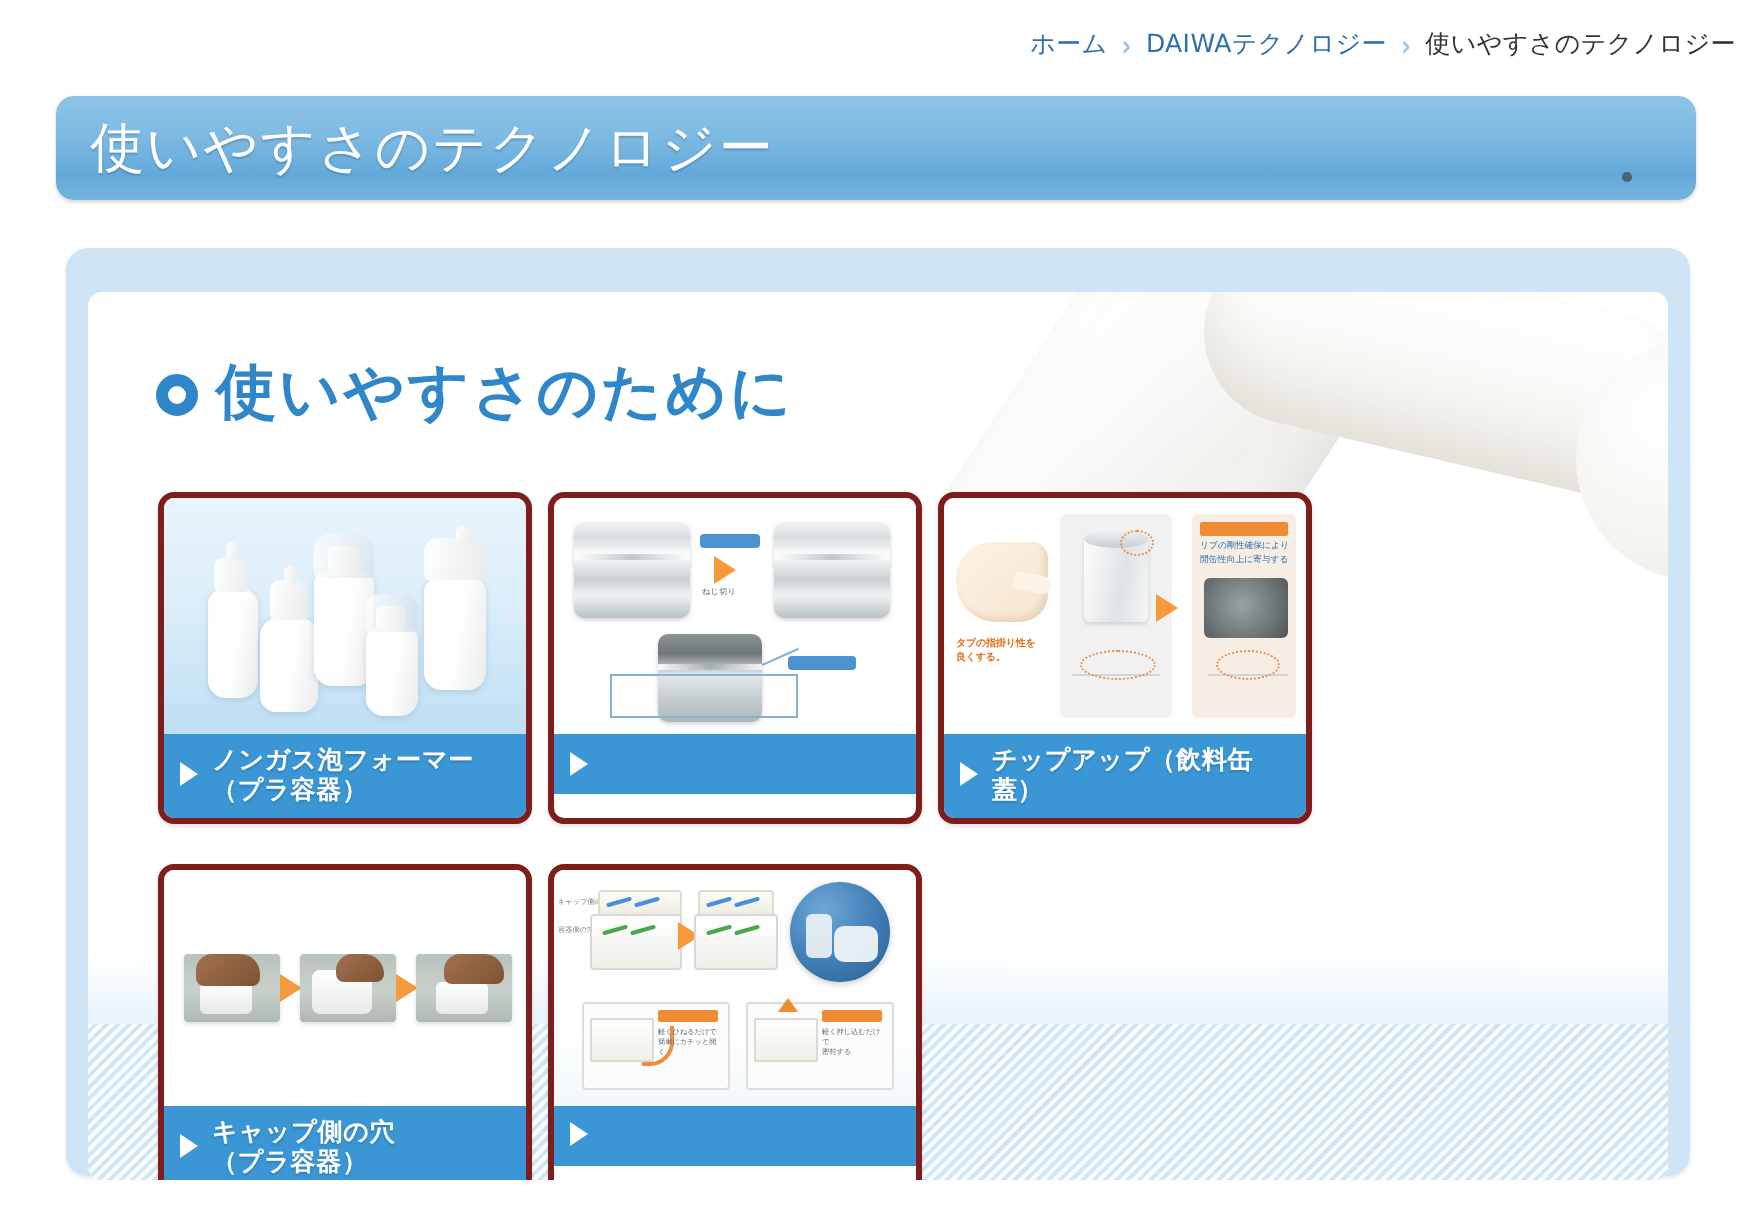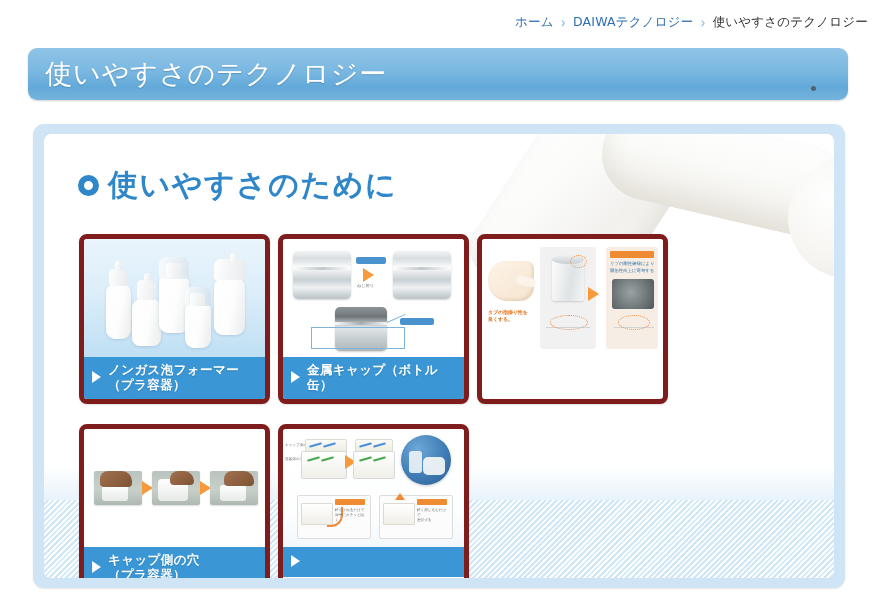--- a/index.html
+++ b/index.html
@@ -43,21 +43,21 @@
     border-radius:50%;background:#4a4a4a;opacity:.75;
   }
 
   
   .outer-panel{
     position:absolute;left:33px;top:124px;width:812px;height:464px;
     background:#cfe4f4;border-radius:11px;
     box-shadow:0 1px 2px rgba(0,0,0,.10);
   }
   .inner-panel{
-    position:absolute;left:11px;top:10px;width:790px;height:444px;
+    position:absolute;left:11px;top:22px;width:790px;height:444px;
     background:#ffffff;border-radius:7px;overflow:hidden;
   }
 
   
   .watermark{position:absolute;inset:0;overflow:hidden;pointer-events:none;}
   .wm-a{
     position:absolute;left:470px;top:-66px;width:150px;height:250px;
     background:linear-gradient(105deg,#ffffff 0%,#fbfbfa 38%,#f2f1ee 68%,#fdfdfc 100%);
     border-radius:46px 46px 30px 30px;
     transform:rotate(33deg);
@@ -108,21 +108,21 @@
     white-space:nowrap;line-height:1;
   }
 
   
   .cards{
     position:absolute;left:35px;top:100px;width:760px;
     display:flex;flex-wrap:wrap;gap:2px 8px;
   }
   .card{
     width:181px;background:#ffffff;
-    border:5px solid #7f1d1d;border-radius:8px;
+    border:3px solid #7f1d1d;border-radius:8px;
     box-shadow:0 1px 2px rgba(0,0,0,.13);
     overflow:hidden;cursor:pointer;
     display:flex;flex-direction:column;
     margin-bottom:18px;
   }
   .thumb{height:118px;position:relative;overflow:hidden;background:#fff;}
   .card-label{
     background:#3a96d4;color:#ffffff;
     padding:5px 6px 6px 8px;
     display:flex;align-items:center;gap:7px;min-height:30px;box-sizing:border-box;
@@ -339,21 +339,20 @@
             <div class="tagb tg1"></div>
             <div class="oarrow oa2"></div>
             <div class="ttxt tt1">ねじ切り</div>
             <div class="mcap mc3"></div>
             <div class="cbox cb1"></div>
             <div class="cline cl1"></div>
             <div class="tagb tg2"></div>
           </div>
           <div class="card-label">
             <span class="tri"></span>
-            <span class="lbl">金属キャップ（ボトル缶）</span>
           </div>
         </div>
 
         <div class="card">
           <div class="thumb t3">
             <div class="panelg pg1"></div>
             <div class="panelg pg2"></div>
             <div class="hand"></div>
               <div class="finger"></div>
             <div class="otxt ot1">タブの指掛り性を<br>良くする。</div>
@@ -361,20 +360,24 @@
               <div class="can-top"></div>
             <div class="ocirc oc1"></div>
             <div class="tray tr1"></div>
               <div class="ocirc oc2"></div>
             <div class="oarrow oa3"></div>
             <div class="obar ob1"></div>
             <div class="btxt bt1">リブの剛性確保により<br>開缶性向上に寄与する</div>
             <div class="photo-dark"></div>
             <div class="tray tr2"></div>
               <div class="ocirc oc3"></div>
+          </div>
+          <div class="card-label">
+            <span class="tri"></span>
+            <span class="lbl">チップアップ（飲料缶蓋）</span>
           </div>
         </div>
 
         <div class="card">
           <div class="thumb t4">
             <div class="ph p41">
                 <div class="jar j1"></div>
                 <div class="hand-s h1"></div>
               </div>
             <div class="oarrow oa41"></div>

